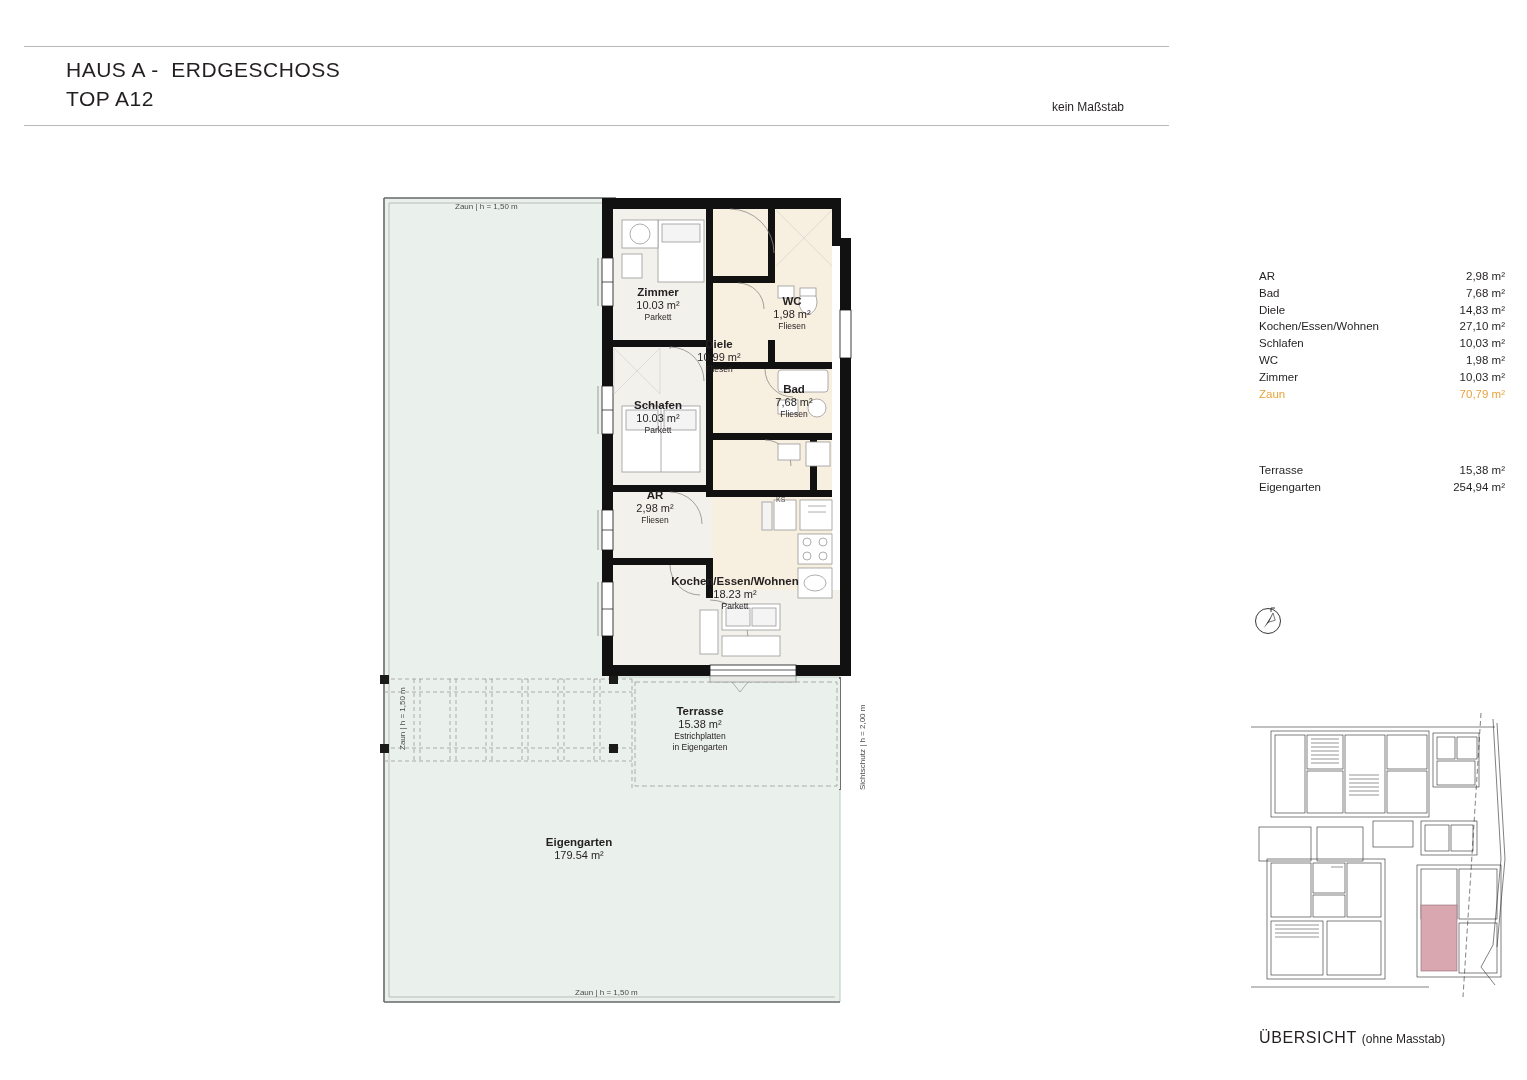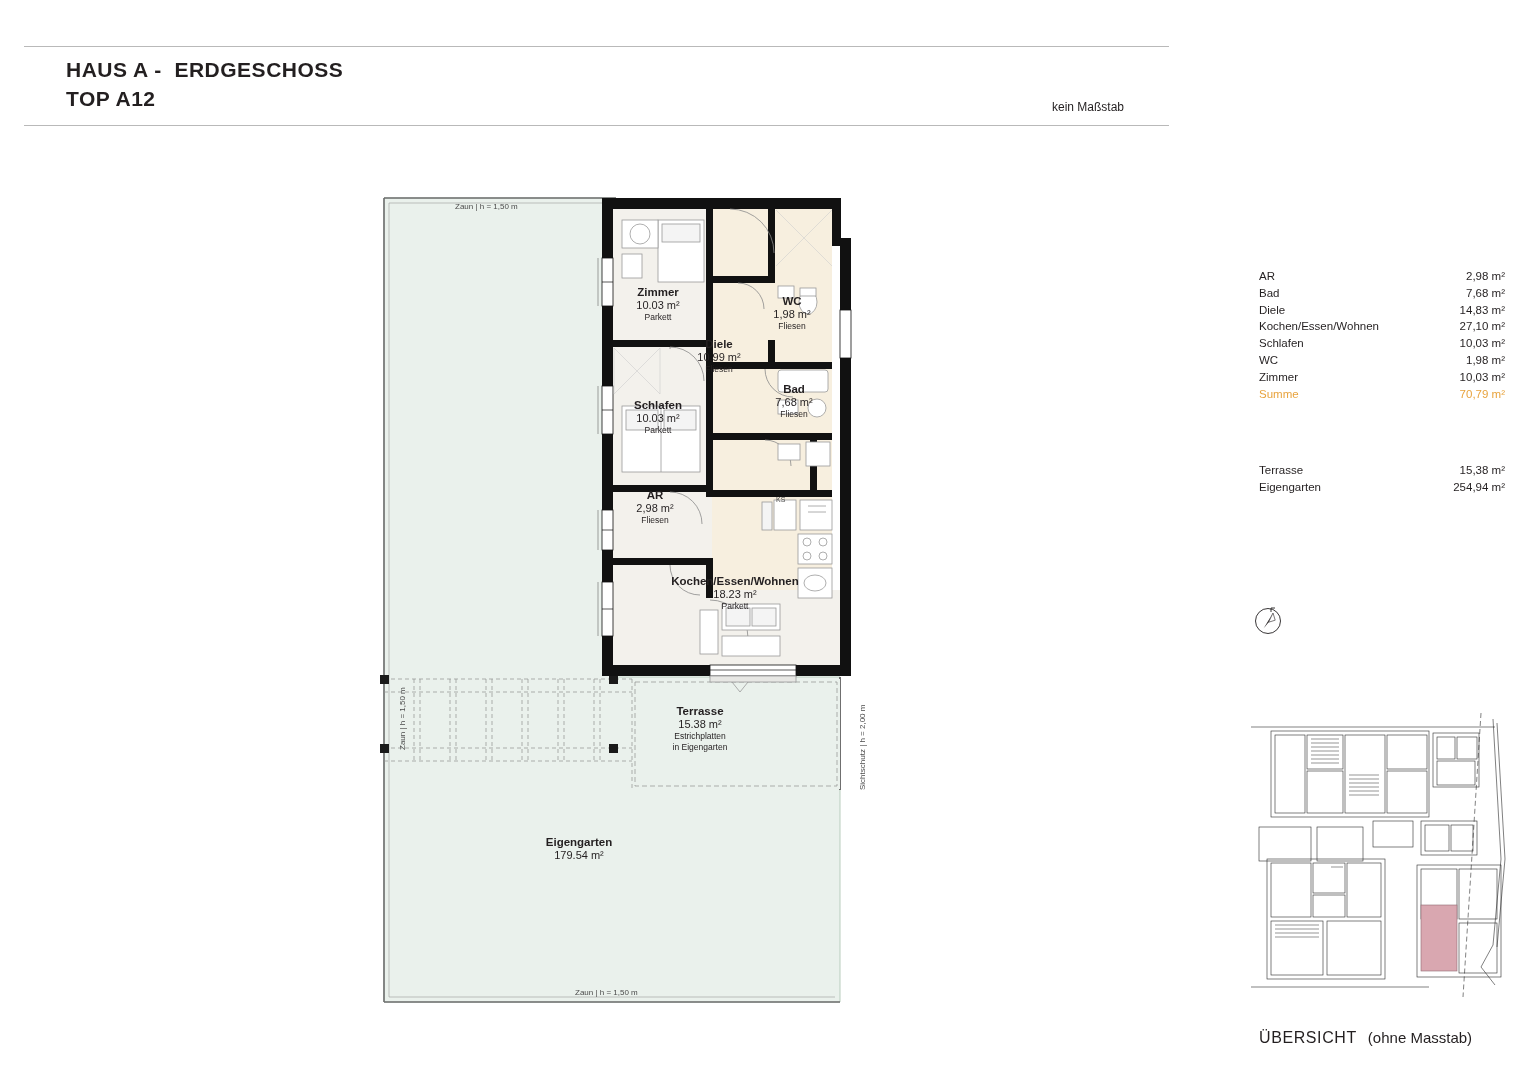--- a/index.html
+++ b/index.html
@@ -26,21 +26,20 @@
   #header-rule-bottom {
     position: absolute;
     left: 24px; top: 125px;
     width: 1145px; height: 1px;
     background: #b9b9b9;
   }
   #title-block {
     position: absolute;
     left: 66px; top: 56px;
     line-height: 1.38;
-    font-weight: bold;
   }
   #title-block .line {
     font-size: 21px;
     letter-spacing: 0.5px;
     color: #231f20;
     white-space: pre;
   }
   #scale-note {
     position: absolute;
     left: 1052px; top: 100px;
@@ -93,23 +92,23 @@
     width: 258px; height: 292px;
   }
   #overview-caption {
     position: absolute;
     left: 1259px; top: 1029px;
     font-size: 16px;
     letter-spacing: 0.6px;
     color: #231f20;
   }
   #overview-caption .small {
-    font-size: 15px;
+    font-size: 12px;
     letter-spacing: 0;
-    margin-left: 11px;
+    margin-left: 5px;
   }
 
   
   #plan {
     position: absolute;
     left: 370px; top: 190px;
     width: 500px; height: 830px;
   }
 
   
@@ -182,21 +181,21 @@
   </div>
   <div class="row">
     <span class="lbl">WC</span>
     <span class="val">1,98 m²</span>
   </div>
   <div class="row">
     <span class="lbl">Zimmer</span>
     <span class="val">10,03 m²</span>
   </div>
   <div class="row sum">
-    <span class="lbl">Summe</span>
+    <span class="lbl">Zaun</span>
     <span class="val">70,79 m²</span>
   </div>
 </div>
 
 <div id="area-table-2">
   <div class="row">
     <span class="lbl">Terrasse</span>
     <span class="val">15,38 m²</span>
   </div>
   <div class="row">

